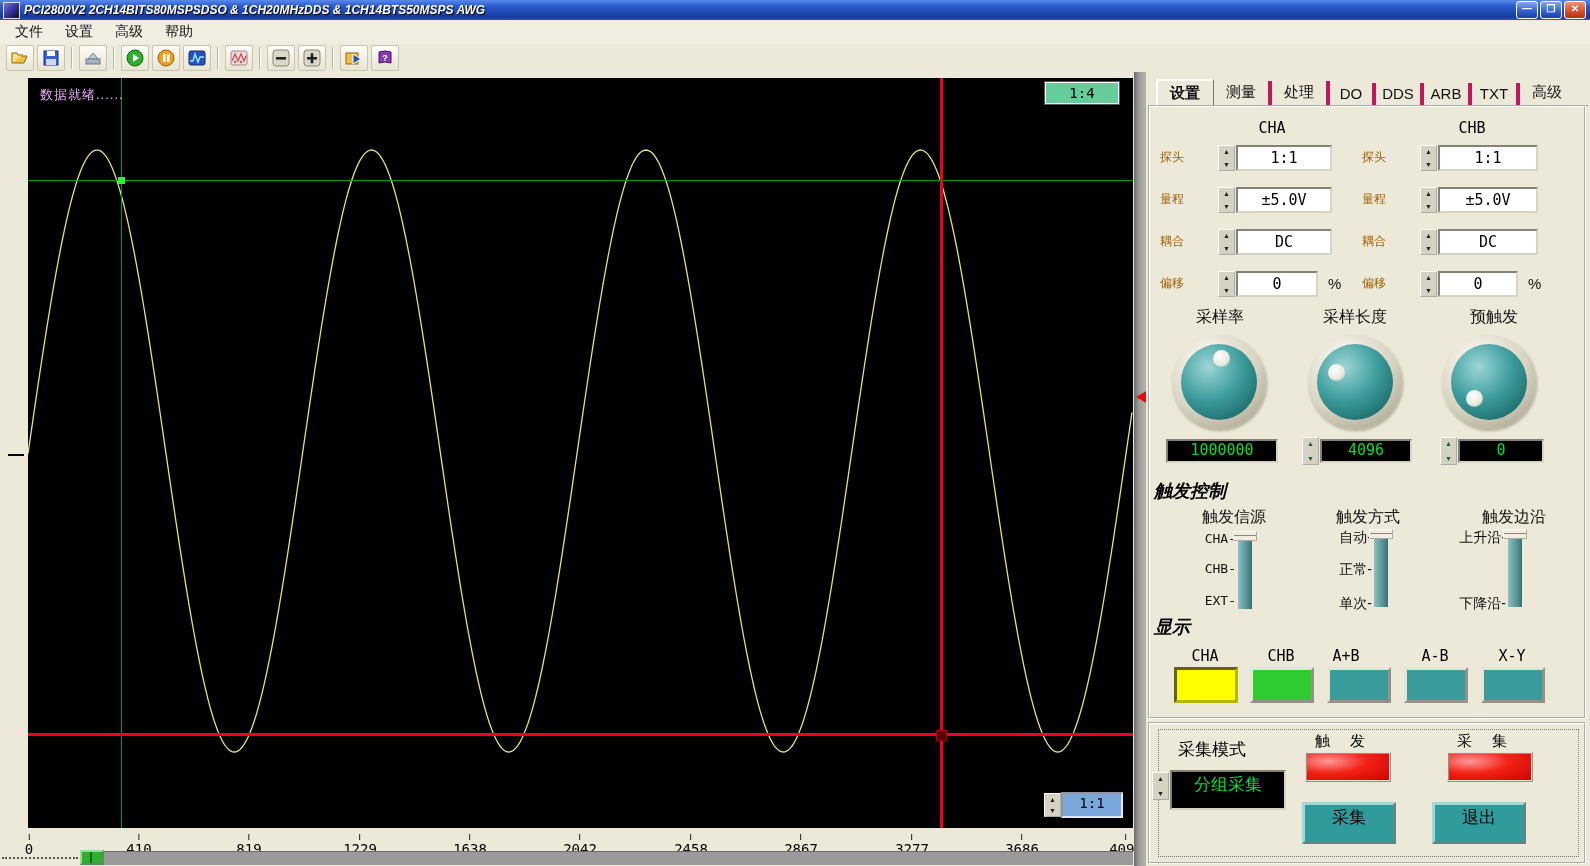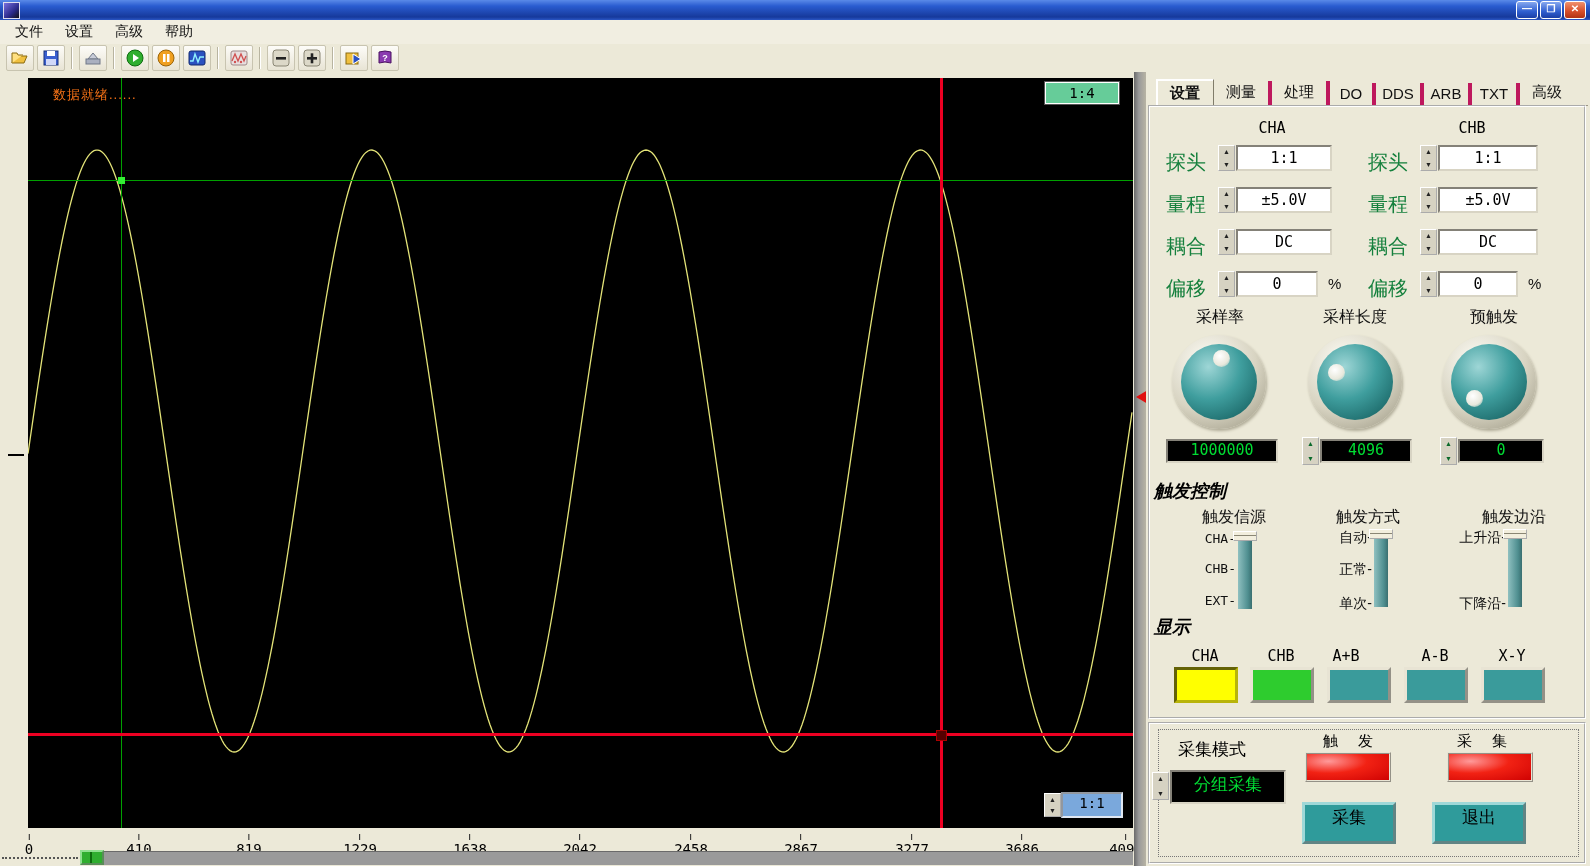--- a/index.html
+++ b/index.html
@@ -15,21 +15,21 @@
   .menubar{position:absolute;left:0;top:20px;width:1590px;height:24px;background:#f1eee1;border-bottom:1px solid #d8d4c0;display:flex;align-items:center;gap:4px;padding-left:6px;}
   .menuitem{font-size:14px;color:#111;padding:2px 9px;}
   .toolbar{position:absolute;left:0;top:44px;width:1590px;height:28px;background:#ece9d8;border-bottom:2px solid #d8d4b8;display:flex;align-items:center;padding-left:6px;gap:3px;}
   .tbtn{width:26px;height:24px;border:1px solid #c8c4b0;background:linear-gradient(180deg,#fdfcf8,#e8e4d4);border-radius:2px;display:flex;align-items:center;justify-content:center;}
   .tsep{width:1px;height:22px;background:#b8b4a0;border-right:1px solid #fff;margin:0 3px;}
   
   .plot-region{position:absolute;left:0;top:72px;width:1134px;height:794px;background:#ece9d8;}
   .plot{position:absolute;left:28px;top:6px;width:1105px;height:750px;background:#000;}
   .divider{position:absolute;left:1134px;top:72px;width:12px;height:794px;background:linear-gradient(90deg,#6a6a6a,#9a9a9a 40%,#b8b4a4);}
   .trig-arrow{position:absolute;left:2px;width:0;height:0;border-top:10px solid transparent;border-bottom:10px solid transparent;border-right:17px solid #e01010;}
-  .statusmsg{position:absolute;left:12px;top:8px;color:#f97316;font-size:13px;letter-spacing:1px;margin-left:13px;}
+  .statusmsg{position:absolute;left:12px;top:8px;color:#f0abfc;font-size:13px;letter-spacing:1px;}
   .scalebox-top{position:absolute;right:14px;top:4px;width:72px;height:20px;background:#66cc99;border:1px solid #fff;outline:1px solid #555;color:#000;font-family:"DejaVu Sans Mono",monospace;font-size:14px;text-align:center;line-height:20px;}
   .bot-scale{position:absolute;right:10px;bottom:10px;display:flex;align-items:center;}
   .scalebox-bot{width:58px;height:22px;background:#7aa8dc;border:2px inset #dfe7f2;color:#000;font-family:"DejaVu Sans Mono",monospace;font-size:14px;text-align:center;line-height:19px;}
   .cursor-h{position:absolute;left:0;width:100%;height:1px;}
   .cursor-v{position:absolute;top:0;height:100%;width:1px;}
   .cursor-h.red{height:3px;} .cursor-v.red{width:3px;}
   .handle{position:absolute;}
   .left-dash{position:absolute;left:8px;top:382px;width:16px;height:2px;background:#000;}
   .xtick{position:absolute;top:762px;transform:translateX(-50%);color:#000;font-family:"DejaVu Sans Mono",monospace;font-size:14px;text-align:center;}
   .xtick::before{content:"";display:block;width:1px;height:6px;background:#222;margin:0 auto 1px auto;}
@@ -38,21 +38,21 @@
   .sb-thumb::after{content:"";position:absolute;left:8px;top:0;width:2px;height:100%;background:#0d6b0d;}
   .sb-track{position:absolute;left:104px;top:779px;width:1029px;height:13px;background:#9a9a9a;border-top:1px solid #6a6a6a;}
   
   .right-panel{position:absolute;left:1146px;top:72px;width:444px;height:794px;background:#ece9d8;}
   .tabs{position:absolute;left:10px;top:8px;right:2px;height:25px;display:flex;align-items:flex-end;border-bottom:1px solid #9a9684;}
   .tab{font-size:15px;color:#111;text-align:center;padding:2px 0 3px 0;border-right:4px solid #be185d;flex:1 1 auto;background:#ece9d8;}
   .tab.active{border:1px solid #fff;border-right:1px solid #807c6a;border-bottom:none;margin-bottom:-1px;padding-top:4px;font-weight:bold;box-shadow:inset 1px 1px 0 #fff;}
   .panel-body{position:absolute;left:2px;top:33px;width:438px;height:614px;border:2px groove #fff;box-sizing:border-box;}
   
   .chhead{position:absolute;top:12px;width:60px;text-align:center;font-size:15px;font-family:"DejaVu Sans Mono",monospace;}
-  .chrow-label{position:absolute;width:52px;text-align:center;font-size:20px;color:#15803d;}
+  .chrow-label{position:absolute;width:52px;text-align:left;font-size:12px;color:#a16207;}
   .spin{position:absolute;width:17px;height:26px;background:#d6d2c2;border:1px outset #fff;box-sizing:border-box;display:flex;flex-direction:column;align-items:center;justify-content:space-between;padding:2px 0;}
   .spin i{font-style:normal;font-size:7px;line-height:7px;color:#222;}
   .field{position:absolute;height:26px;background:#fff;border:2px inset #d8d4c4;box-sizing:border-box;font-size:15px;font-family:"DejaVu Sans Mono",monospace;text-align:center;line-height:22px;color:#000;}
   .pct{position:absolute;font-size:15px;color:#111;}
   
   .knoblabel{position:absolute;top:200px;font-size:16px;color:#111;text-align:center;}
   .knob{position:absolute;top:228px;width:94px;height:94px;border-radius:50%;background:radial-gradient(circle at 38% 30%,#fffef8,#d8d4c2 55%,#96927e);box-shadow:1px 2px 3px #b0ac98;}
   .ball{position:absolute;left:9px;top:9px;width:76px;height:76px;border-radius:50%;background:radial-gradient(circle at 36% 30%,#9ed6d6,#3f9e9e 45%,#1e6c6c 82%,#135150);}
   .dot{position:absolute;width:17px;height:17px;border-radius:50%;background:radial-gradient(circle at 40% 35%,#ffffff,#e8e8dc 60%,rgba(232,232,220,0));}
   .k1 .dot{left:42%;top:8%;} .k2 .dot{left:14%;top:26%;} .k3 .dot{left:20%;top:60%;}
@@ -66,30 +66,31 @@
   .topt{position:absolute;font-size:13px;color:#111;text-align:right;font-family:"DejaVu Sans Mono",monospace;}
   .topt-cn{font-family:"Liberation Sans",sans-serif;font-size:14px;}
   
   .dlabel{position:absolute;top:540px;width:62px;text-align:center;font-size:15px;font-family:"DejaVu Sans Mono",monospace;}
   .dbtn{position:absolute;top:560px;width:64px;height:36px;border:3px outset #e8e4d4;box-sizing:border-box;}
   .dbtn.pressed{border:3px inset #b8b40a;}
   
   .bottom-panel{position:absolute;left:2px;top:650px;width:438px;height:142px;border:2px groove #fff;box-sizing:border-box;}
   .focusrect{position:absolute;left:8px;top:5px;right:5px;bottom:5px;border:1px dotted #777;}
   .acqmode-label{position:absolute;left:28px;top:14px;font-size:17px;color:#000;}
-  .acqmode-lcd{position:absolute;left:20px;top:46px;width:116px;height:34px;background:#000;border:2px inset #d8d4c4;box-sizing:border-box;color:#00dd33;font-size:17px;text-align:center;line-height:25px;}
+  .acqmode-lcd{position:absolute;left:20px;top:46px;width:116px;height:40px;background:#000;border:2px inset #d8d4c4;box-sizing:border-box;color:#00dd33;font-size:17px;text-align:center;line-height:25px;}
   .ledlabel{position:absolute;top:8px;width:88px;text-align:center;font-size:15px;letter-spacing:8px;color:#000;}
   .led{position:absolute;top:28px;width:86px;height:30px;border:2px ridge #e8e4d4;box-sizing:border-box;background:radial-gradient(ellipse at 26% 28%,#ff9a9a 0%,#f22214 45%,#cf0202 100%);}
   .abtn{position:absolute;top:78px;width:94px;height:42px;background:#2f9b9b;border:3px outset #9fd8d8;box-sizing:border-box;color:#000;font-size:17px;text-align:center;line-height:26px;}
 </style>
 </head>
 <body>
 
 <div class="titlebar">
   <div class="appicon"></div>
+  <div class="title">PCI2800V2 2CH14BITS80MSPSDSO &amp; 1CH20MHzDDS &amp; 1CH14BTS50MSPS AWG</div>
   <div class="winbtns">
     <div class="winbtn">—</div>
     <div class="winbtn">❐</div>
     <div class="winbtn close">✕</div>
   </div>
 </div>
 
 <div class="menubar">
   <span class="menuitem">文件</span>
   <span class="menuitem">设置</span>
@@ -356,20 +357,20 @@
   </div>
 
   <div class="bottom-panel">
     <div class="focusrect"></div>
     <div class="acqmode-label">采集模式</div>
     <div class="spin" style="left:2px;top:48px;height:28px">
         <i>▲</i>
         <i>▼</i>
       </div>
     <div class="acqmode-lcd">分组采集</div>
-    <div class="ledlabel" style="left:158px">触 发</div>
+    <div class="ledlabel" style="left:150px">触 发</div>
     <div class="ledlabel" style="left:292px">采 集</div>
     <div class="led" style="left:155px"></div>
     <div class="led" style="left:297px"></div>
     <div class="abtn" style="left:152px">采集</div>
     <div class="abtn" style="left:282px">退出</div>
   </div>
 </div>
 
 </body></html>

